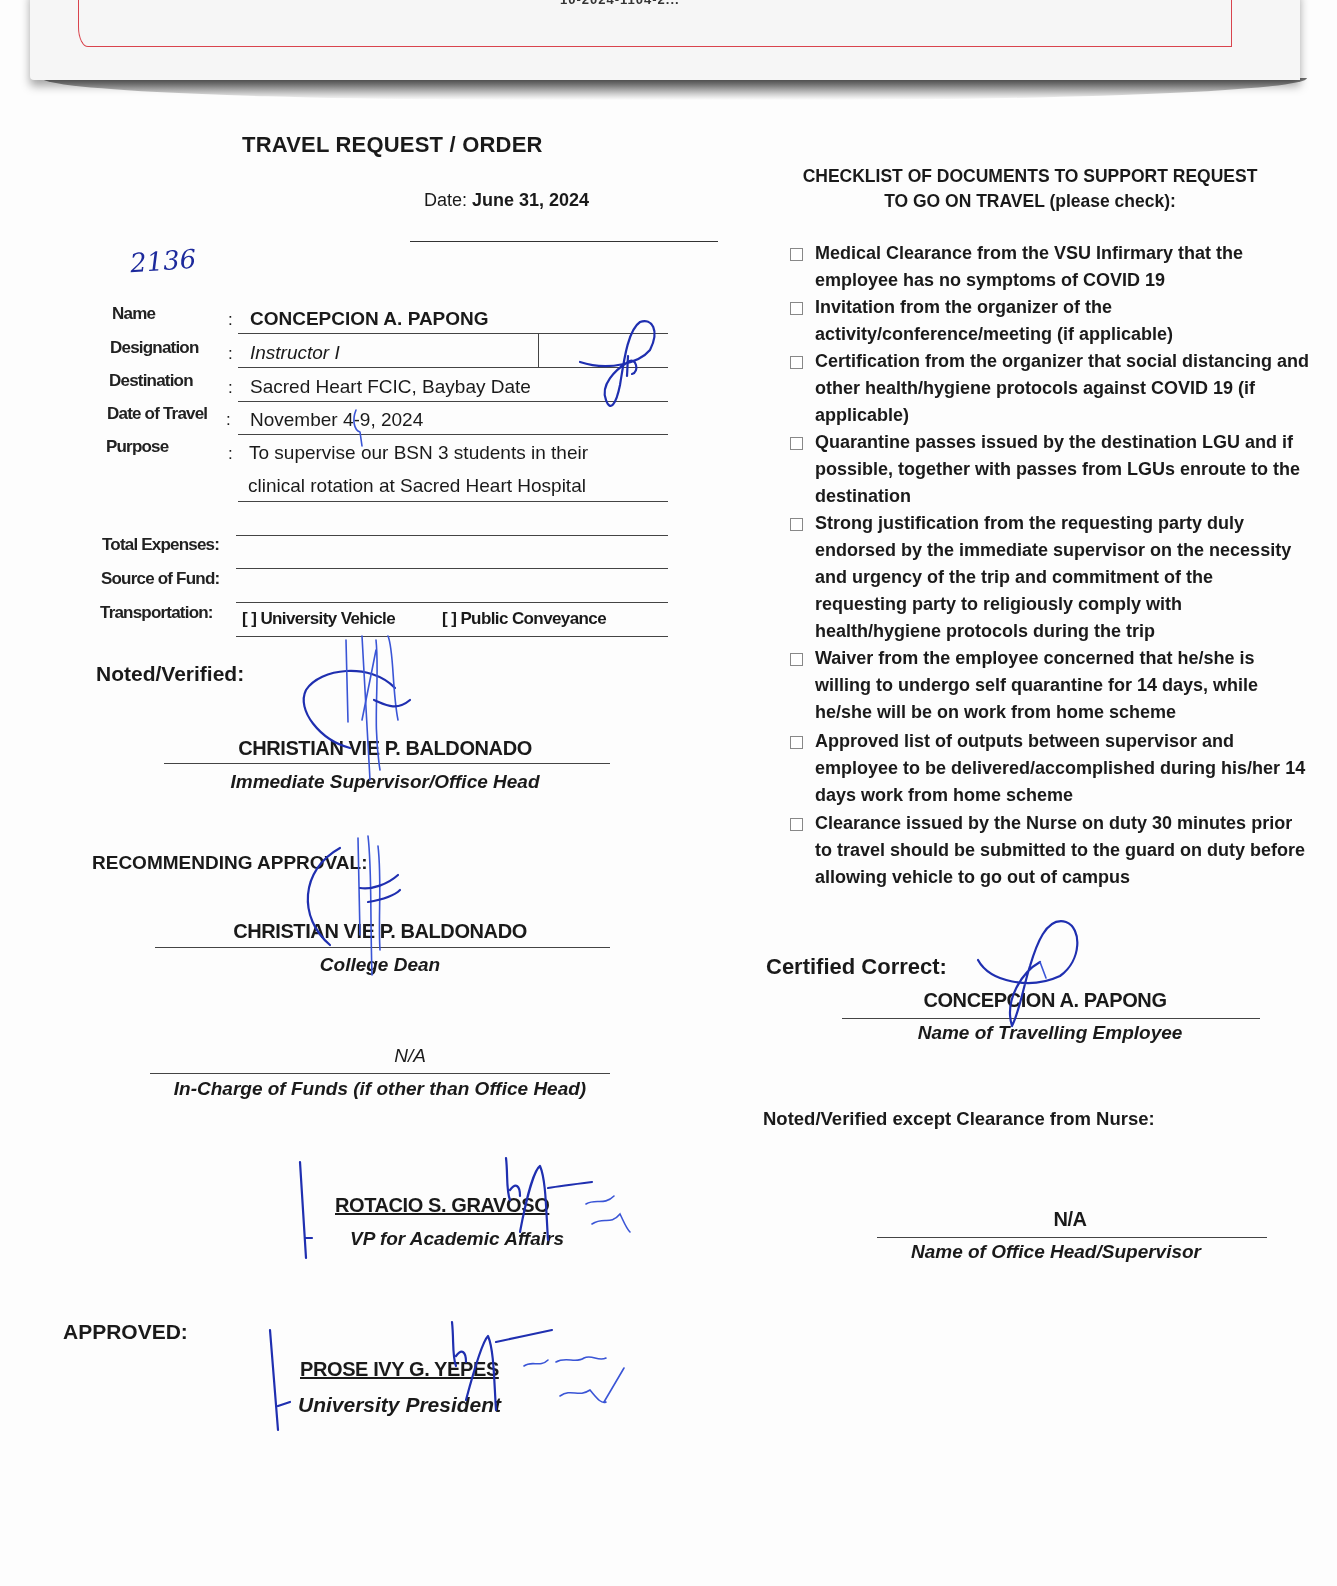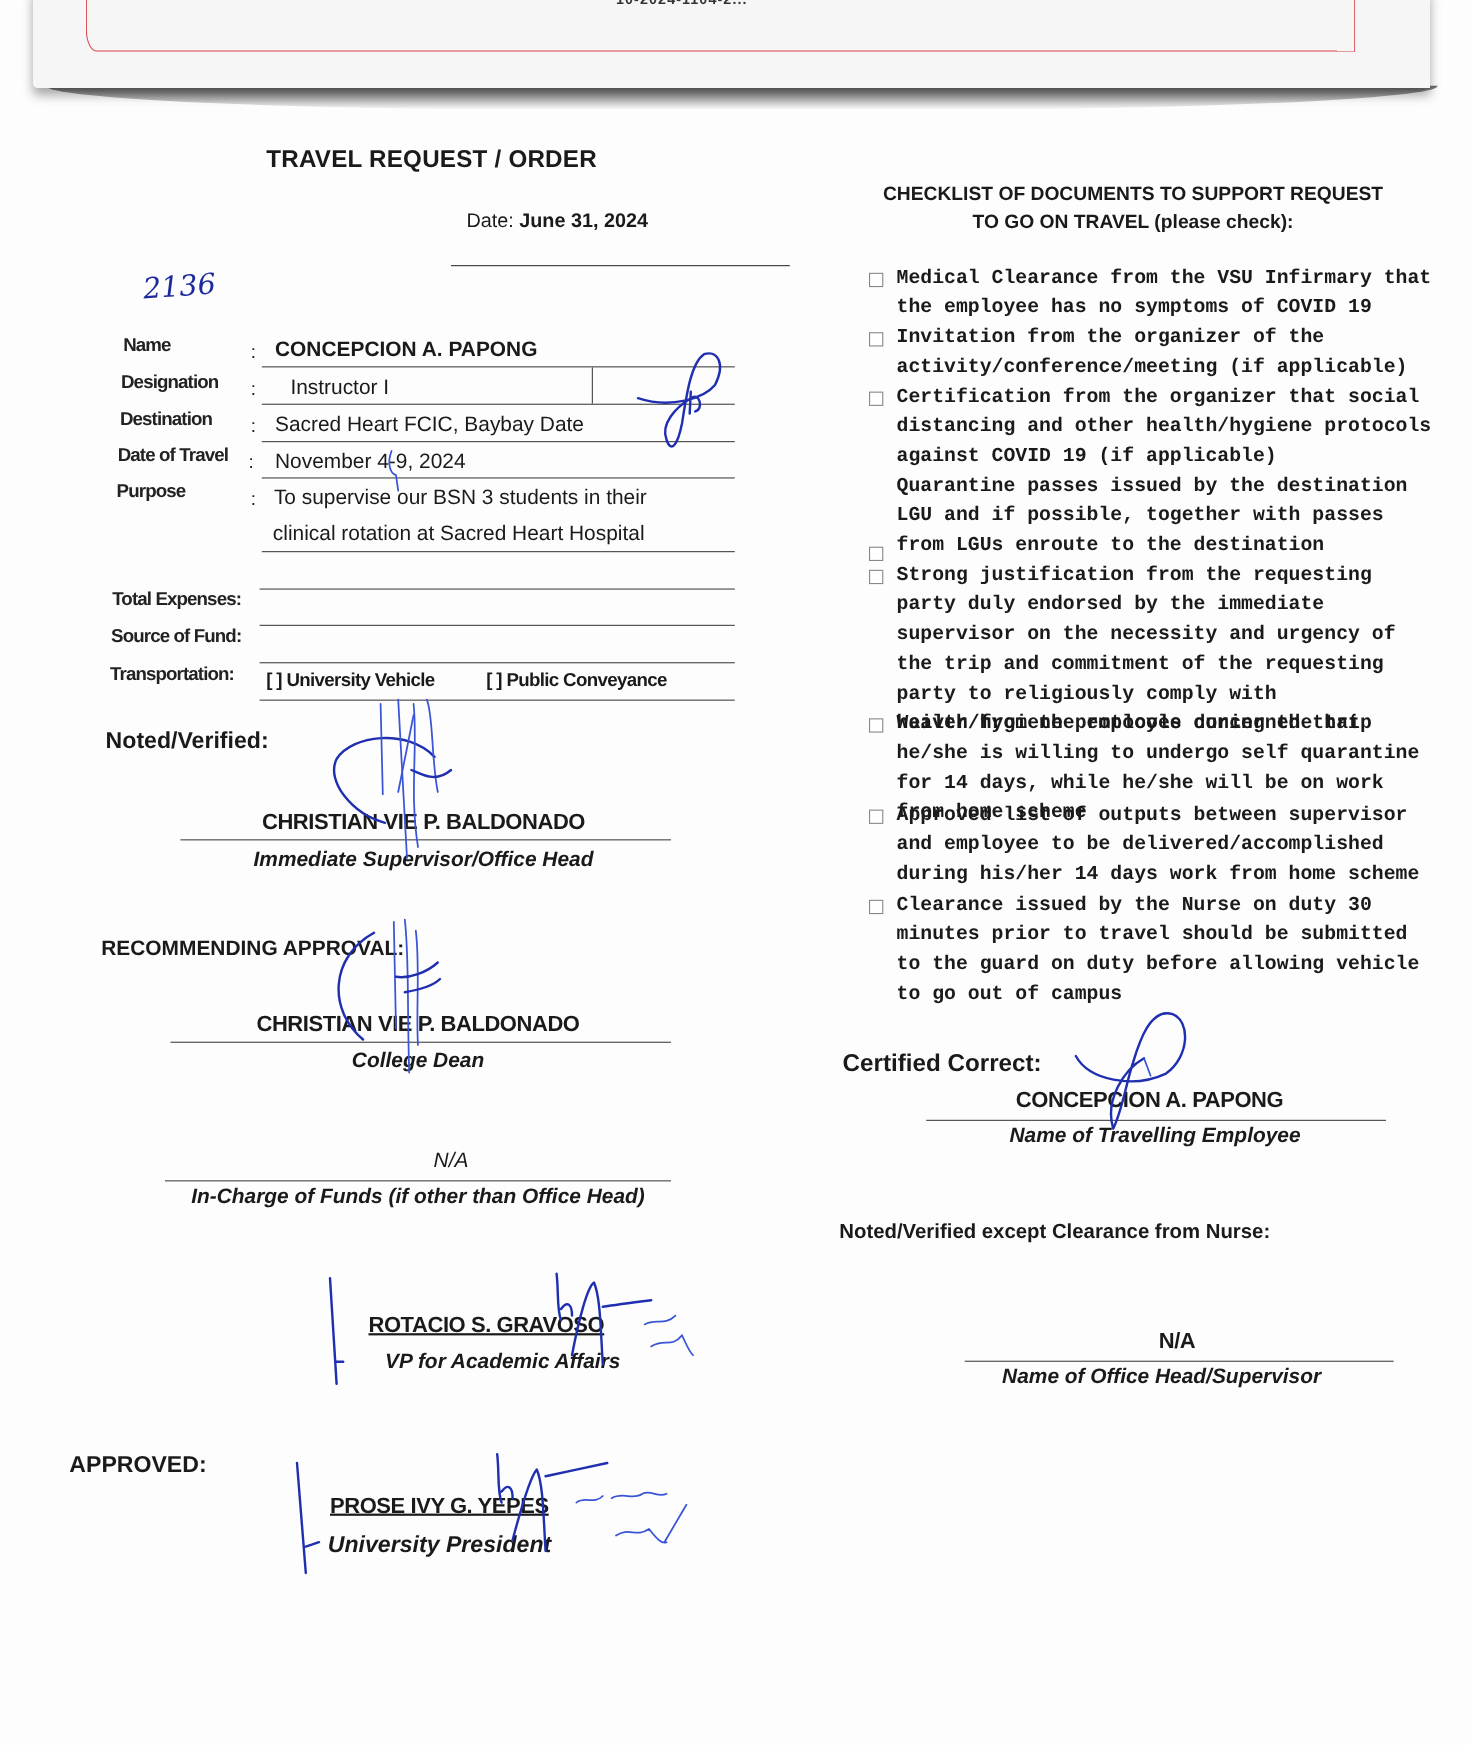--- a/index.html
+++ b/index.html
@@ -26,21 +26,21 @@
   .colon { font-size:17px; }
   .field-value { font-size:19px; }
   .uline { border-top:1.3px solid #444; }
 
   .sec-label { font-size:21px; font-weight:bold; }
   .signame { font-size:20px; font-weight:bold; letter-spacing:-0.4px; text-align:center; }
   .sigtitle { font-size:19px; font-weight:bold; font-style:italic; text-align:center; }
   .sigtitle-it { font-size:19px; font-style:italic; text-align:center; }
 
   .chk-title { left:760px; top:164px; width:540px; text-align:center; font-size:17.5px; font-weight:bold; line-height:25px; }
-  .chk-item { left:790px; width:520px; font-size:18px; font-weight:bold; line-height:27px; display:flex;font-family:Liberation Mono, monospace; }
+  .chk-item { left:790px; width:520px; font-size:18px; font-weight:bold; line-height:27px; display:flex; }
   .chk-box { width:11px; height:11px; border:1px solid #888; margin-top:8px; margin-right:12px; flex:none; background:#fff; }
   .chk-text { flex:1; }
 
   .ink { stroke:#1f2fb0; fill:none; stroke-width:2.2; stroke-linecap:round; stroke-linejoin:round; }
   .ink-lt { stroke:#3a55d6; fill:none; stroke-width:1.6; stroke-linecap:round; }
 </style>
 </head>
 <body>
 
 <div class="abs top-shadow"></div>
@@ -56,21 +56,21 @@
 <div class="abs date-line"></div>
 <div class="abs control-no">2136</div>
 
 <div class="abs field-label" style="left:112px;top:304px;">Name</div>
 <div class="abs colon" style="left:228px;top:310px;">:</div>
 <div class="abs field-value" style="left:250px;top:308px;font-weight:bold;">CONCEPCION A. PAPONG</div>
 <div class="abs uline" style="left:238px;top:333px;width:430px;"></div>
 
 <div class="abs field-label" style="left:110px;top:338px;">Designation</div>
 <div class="abs colon" style="left:228px;top:344px;">:</div>
-<div class="abs field-value" style="left:264px;top:342px;">Instructor I</div>
+<div class="abs field-value" style="left:250px;top:342px;font-style:italic;">Instructor I</div>
 <div class="abs" style="left:538px;top:334px;height:33px;border-left:1.3px solid #444;"></div>
 <div class="abs uline" style="left:238px;top:367px;width:430px;"></div>
 
 <div class="abs field-label" style="left:109px;top:371px;">Destination</div>
 <div class="abs colon" style="left:228px;top:378px;">:</div>
 <div class="abs field-value" style="left:250px;top:376px;">Sacred Heart FCIC, Baybay Date</div>
 <div class="abs uline" style="left:238px;top:401px;width:430px;"></div>
 
 <div class="abs field-label" style="left:107px;top:404px;">Date of Travel</div>
 <div class="abs colon" style="left:226px;top:410px;">:</div>
@@ -130,21 +130,21 @@
   <span class="chk-text">Medical Clearance from the VSU Infirmary that the employee has no symptoms of COVID 19</span>
 </div>
 <div class="abs chk-item" style="top:294px;">
   <span class="chk-box"></span>
   <span class="chk-text">Invitation from the organizer of the activity/conference/meeting (if applicable)</span>
 </div>
 <div class="abs chk-item" style="top:348px;">
   <span class="chk-box"></span>
   <span class="chk-text">Certification from the organizer that social distancing and other health/hygiene protocols against COVID 19 (if applicable)</span>
 </div>
-<div class="abs chk-item" style="top:429px;align-items:flex-end;">
+<div class="abs chk-item" style="top:429px;">
   <span class="chk-box"></span>
   <span class="chk-text">Quarantine passes issued by the destination LGU and if possible, together with passes from LGUs enroute to the destination</span>
 </div>
 <div class="abs chk-item" style="top:510px;">
   <span class="chk-box"></span>
   <span class="chk-text">Strong justification from the requesting party duly endorsed by the immediate supervisor on the necessity and urgency of the trip and commitment of the requesting party to religiously comply with health/hygiene protocols during the trip</span>
 </div>
 <div class="abs chk-item" style="top:645px;">
   <span class="chk-box"></span>
   <span class="chk-text">Waiver from the employee concerned that he/she is willing to undergo self quarantine for 14 days, while he/she will be on work from home scheme</span>

